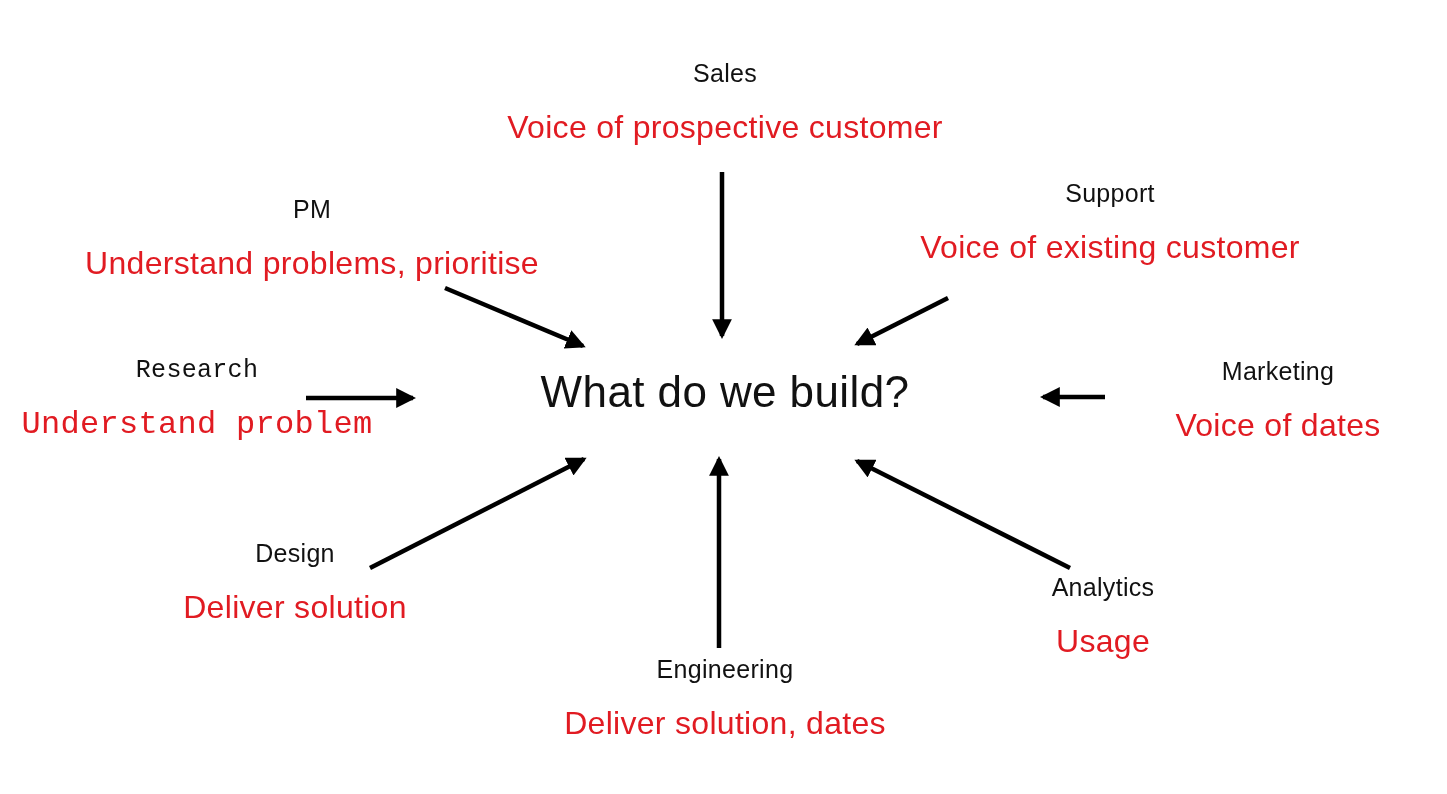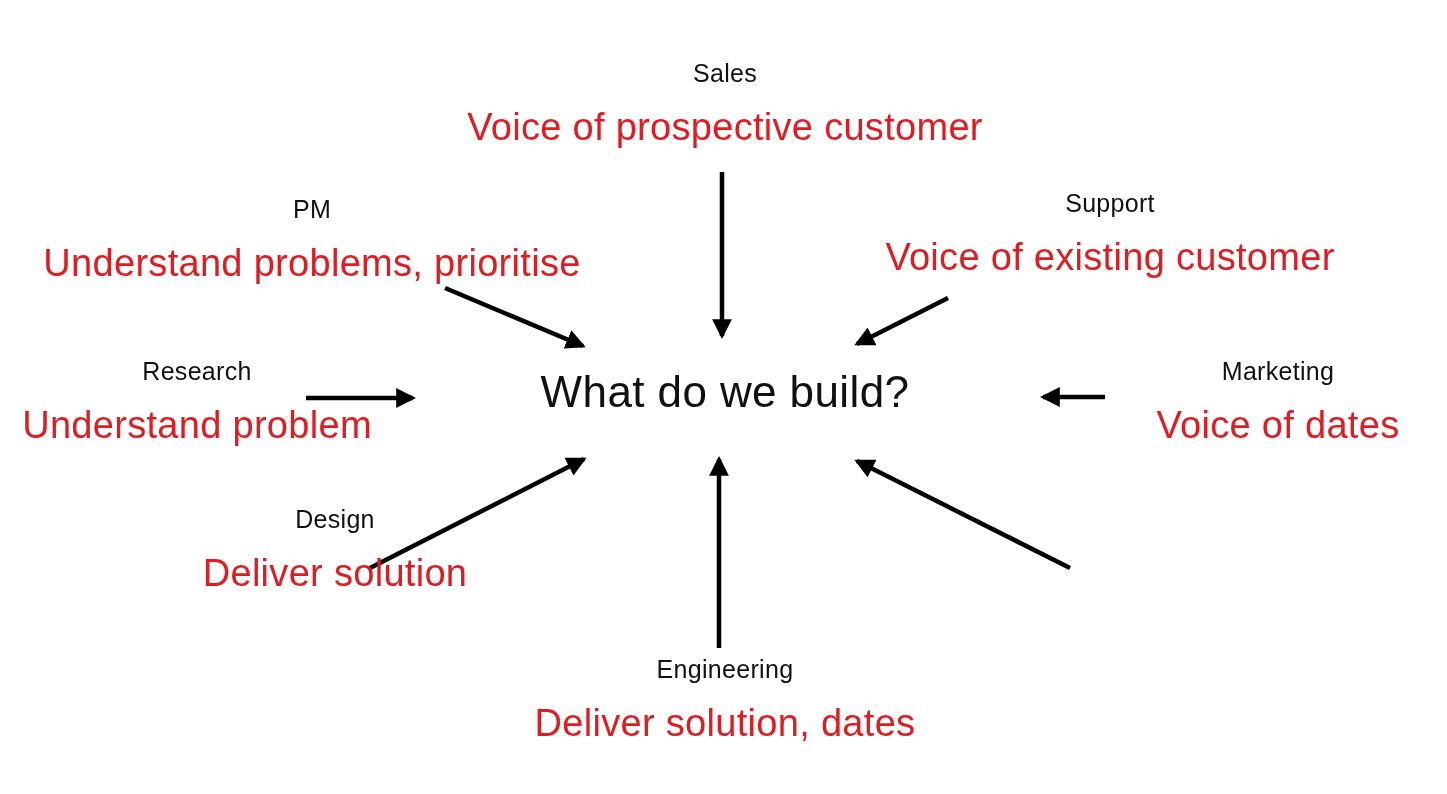--- a/index.html
+++ b/index.html
@@ -29,21 +29,21 @@
     white-space: nowrap;
   }
   .role-label {
     font-size: 25px;
     line-height: 42px;
     font-weight: 500;
     color: #111111;
     letter-spacing: 0.3px;
   }
   .role-subtitle {
-    font-size: 38px;
+    font-size: 32px;
     line-height: 42px;
     font-weight: 500;
     color: #e11b22;
     margin-top: 12px;
     letter-spacing: 0.3px;
   }
   .center-title {
     position: absolute;
     transform: translateX(-50%);
     font-size: 44px;
@@ -85,39 +85,43 @@
   <div class="node" style="left:725px; top:52px;">
     <div class="role-label">Sales</div>
     <div class="role-subtitle">Voice of prospective customer</div>
   </div>
 
   <div class="node" style="left:312px; top:188px;">
     <div class="role-label">PM</div>
     <div class="role-subtitle">Understand problems, prioritise</div>
   </div>
 
-  <div class="node" style="left:1110px; top:182px;">
+  <div class="node" style="left:1110px; top:172px;">
     <div class="role-label">Support</div>
     <div class="role-subtitle">Voice of existing customer</div>
   </div>
 
-  <div class="node" style="left:197px; top:350px;">
+  <div class="node" style="left:197px; top:350px;font-family:Liberation Mono, monospace;">
     <div class="role-label">Research</div>
     <div class="role-subtitle">Understand problem</div>
   </div>
 
   <div class="node" style="left:1266px; top:350px;margin-left:12px;">
     <div class="role-label">Marketing</div>
     <div class="role-subtitle">Voice of dates</div>
   </div>
 
-  <div class="node" style="left:295px; top:498px;margin-left:40px;">
+  <div class="node" style="left:295px; top:532px;">
     <div class="role-label">Design</div>
     <div class="role-subtitle">Deliver solution</div>
   </div>
 
+  <div class="node" style="left:1103px; top:566px;">
+    <div class="role-label">Analytics</div>
+    <div class="role-subtitle">Usage</div>
+  </div>
 
   <div class="node" style="left:725px; top:648px;">
     <div class="role-label">Engineering</div>
     <div class="role-subtitle">Deliver solution, dates</div>
   </div>
 
 </div>
 
 </body></html>

